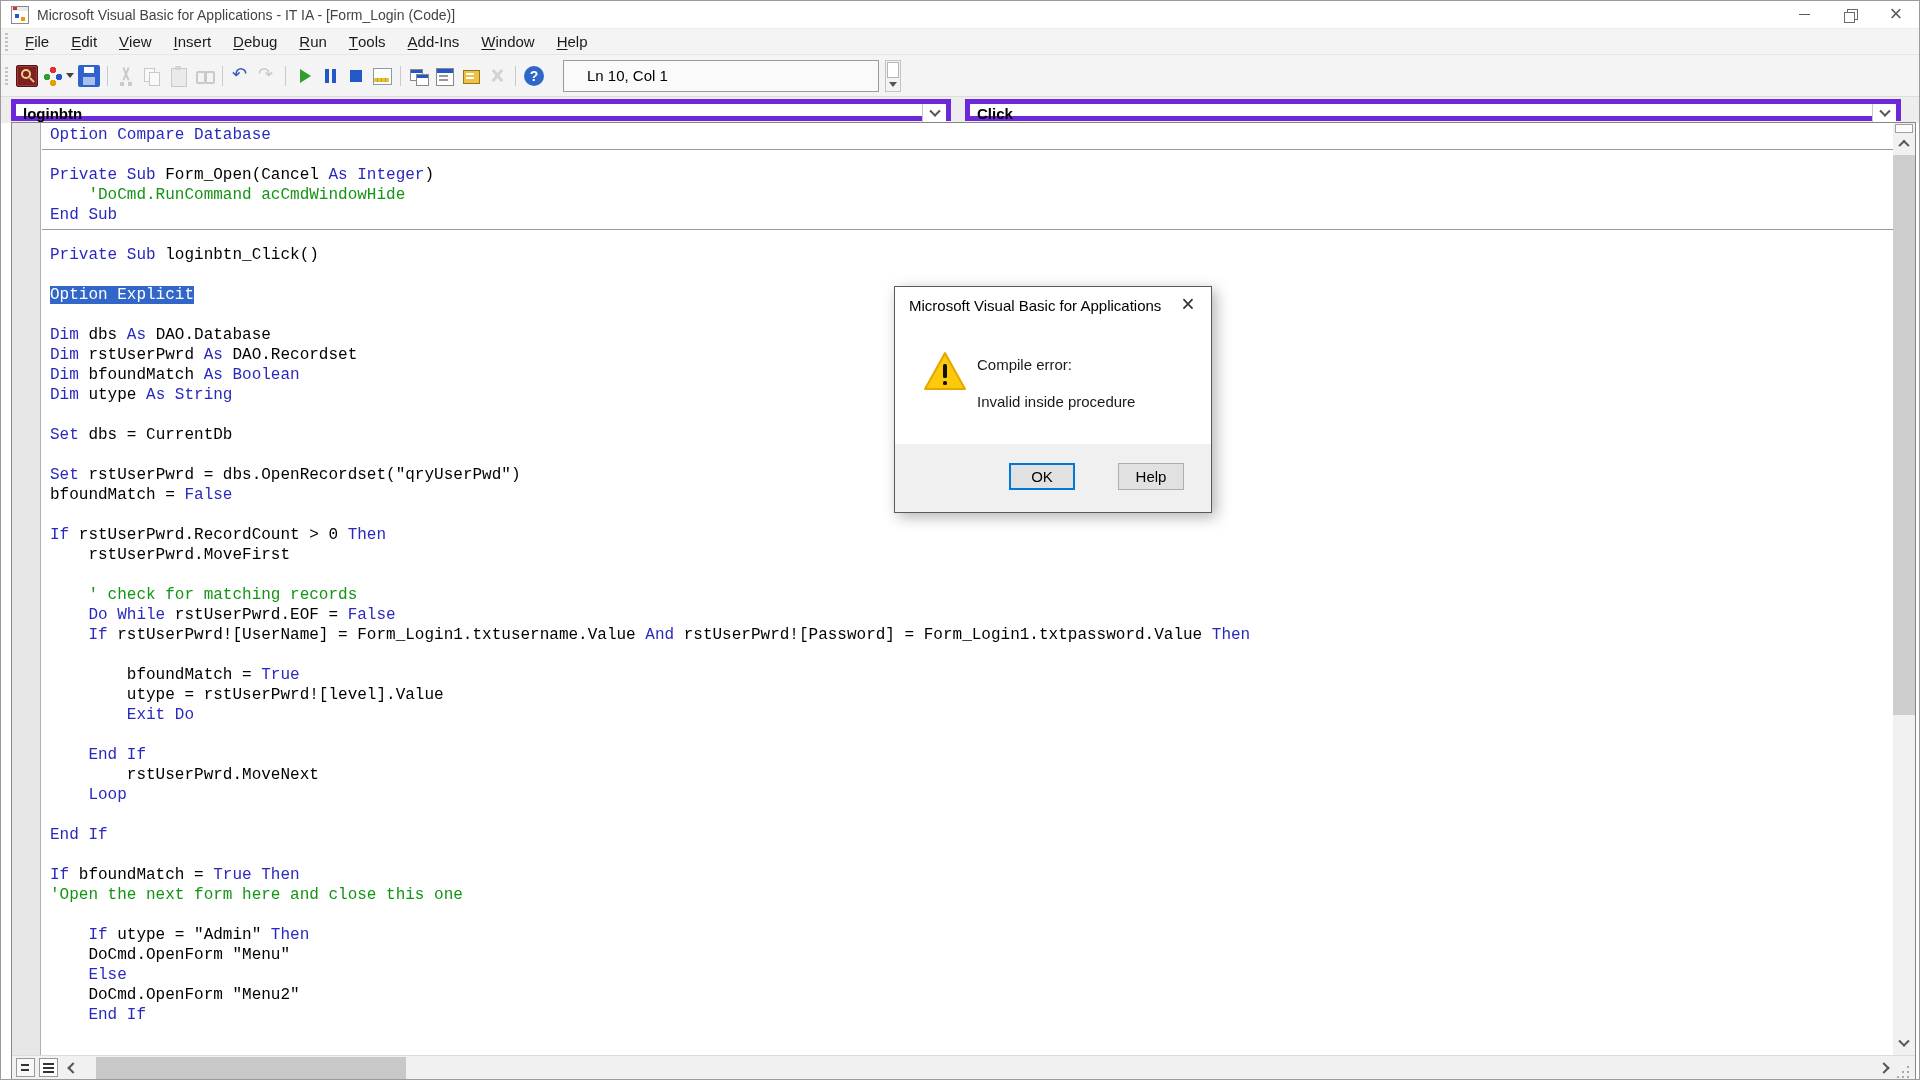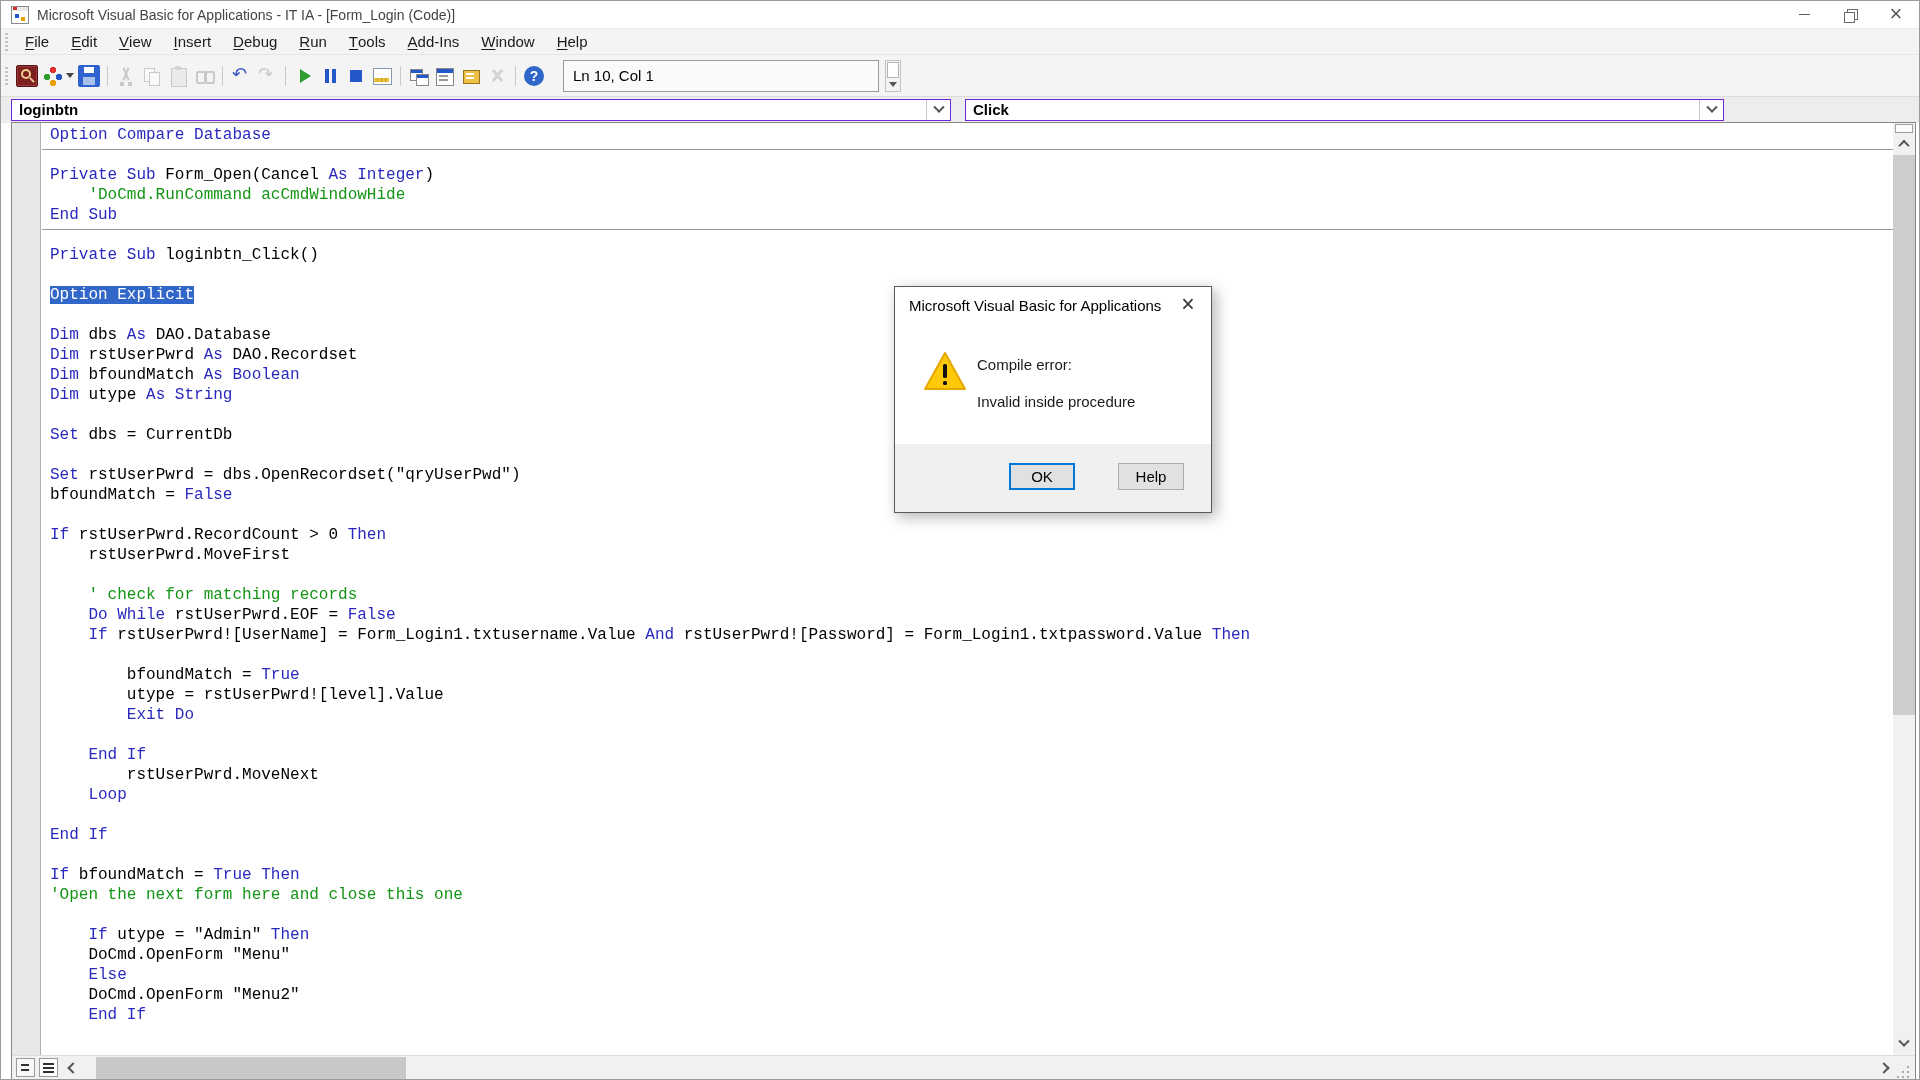--- a/index.html
+++ b/index.html
@@ -61,30 +61,30 @@
   .project-explorer-icon::after{content:"";position:absolute;left:8px;top:9px;width:11px;height:10px;border:1px solid #888;background:linear-gradient(#2458c8 0 3px,#fff 3px);}
   .properties-window-icon::before{content:"";position:absolute;left:2px;top:3px;width:16px;height:16px;border:1px solid #888;background:linear-gradient(#2458c8 0 4px,#fff 4px);}
   .properties-window-icon::after{content:"";position:absolute;left:5px;top:10px;width:9px;height:2px;background:#999;box-shadow:0 4px 0 #999;}
   .object-browser-icon::before{content:"";position:absolute;left:3px;top:5px;width:15px;height:12px;border:1px solid #97751d;background:#eec045;}
   .object-browser-icon::after{content:"";position:absolute;left:6px;top:8px;width:8px;height:2px;background:#fff;box-shadow:0 4px 0 #fff;}
   .toolbox-icon::before,.toolbox-icon::after{content:"";position:absolute;left:10px;top:3px;width:3px;height:15px;background:#b3b3b3;border-radius:1px;}
   .toolbox-icon::before{transform:rotate(40deg);}.toolbox-icon::after{transform:rotate(-40deg);}
   .help-icon{background:#2e66c9;border-radius:50%;width:20px;height:20px;margin:1px 3px;}
   .help-icon::after{content:"?";position:absolute;left:0;right:0;top:2px;text-align:center;color:#fff;font:bold 14px "Liberation Sans",sans-serif;}
   .lncol{position:absolute;left:562px;top:5px;width:316px;height:32px;border:1px solid #9a9a9a;background:#fafafa;
-         line-height:30px;padding-left:9px;font-size:15px;color:#000;}
+         line-height:30px;padding-left:23px;font-size:15px;color:#000;}
   .tbscroll{position:absolute;left:884px;top:5px;width:16px;height:32px;background:#f3f3f3;border:1px solid #c2c2c2;}
   .tbscroll::before{content:"";position:absolute;left:1px;right:1px;top:1px;height:14px;background:#fff;border:1px solid #b5b5b5;}
   .tbscroll::after{content:"";position:absolute;left:3px;bottom:4px;border-left:4px solid transparent;border-right:4px solid transparent;border-top:5px solid #555;}
   
   .comborow{position:absolute;left:0;top:96px;width:100%;height:26px;background:#ededed;}
-  .combo{position:absolute;top:2px;height:22px;background:#fff;border:1px solid #6d28d9;font-size:15px;font-weight:bold;
+  .combo{position:absolute;top:2px;height:22px;background:#fff;border:5px solid #6d28d9;font-size:15px;font-weight:bold;
          line-height:20px;padding-left:7px;}
   .combo-obj{left:10px;width:940px;}
-  .combo-proc{left:964px;width:759px;}
+  .combo-proc{left:964px;width:936px;}
   .cbtn{position:absolute;right:0;top:0;width:24px;height:20px;background:#fff;border-left:1px solid #c8c8c8;display:flex;align-items:center;justify-content:center;}
   .chev{width:8px;height:8px;border-right:2px solid #555;border-bottom:2px solid #555;}
   .chev-down{transform:rotate(45deg) translate(-2px,-2px);}
   .chev-up{transform:rotate(-135deg) translate(-1px,-1px);}
   .chev-left{transform:rotate(135deg);}
   .chev-right{transform:rotate(-45deg);}
   
   .codewin{position:absolute;left:10px;top:121px;width:1905px;height:958px;border:1px solid #868686;background:#fff;}
   .marginbar{position:absolute;left:0;top:0;width:29px;height:932px;background:#e7e7e7;border-right:1px solid #b0b0b0;}
   .codearea{position:absolute;left:30px;top:0;width:1851px;height:932px;background:#fff;overflow:hidden;

